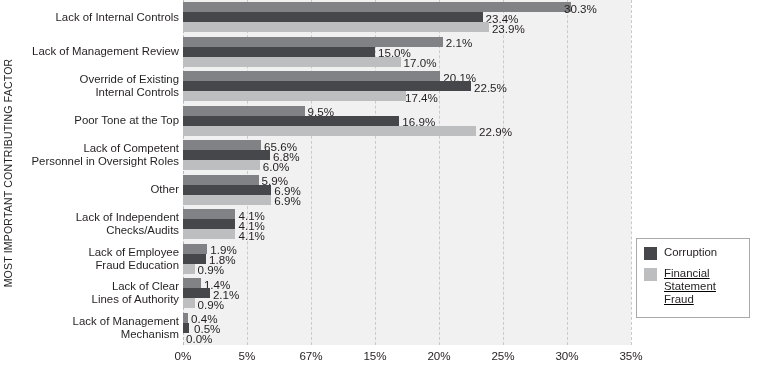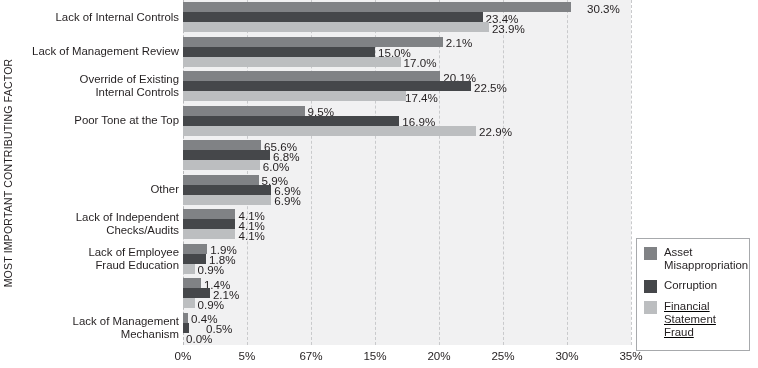--- a/index.html
+++ b/index.html
@@ -154,40 +154,44 @@
   <div id="y-axis-title">
     <span>MOST IMPORTANT CONTRIBUTING FACTOR</span>
   </div>
 
   <div id="category-axis">
       <div class="cat-label" style="top: 10.65px;">Lack of Internal Controls</div>
       <div class="cat-label" style="top: 45.15px;">Lack of Management Review</div>
       <div class="cat-label" style="top: 73.05px;">Override of Existing
 Internal Controls</div>
       <div class="cat-label" style="top: 114.15px;">Poor Tone at the Top</div>
+      <div class="cat-label" style="top: 142.05px;">Lack of Competent
+Personnel in Oversight Roles</div>
       <div class="cat-label" style="top: 183.15px;">Other</div>
       <div class="cat-label" style="top: 211.05px;">Lack of Independent
 Checks/Audits</div>
       <div class="cat-label" style="top: 245.55px;">Lack of Employee
 Fraud Education</div>
+      <div class="cat-label" style="top: 280.05px;">Lack of Clear
+Lines of Authority</div>
       <div class="cat-label" style="top: 314.55px;">Lack of Management
 Mechanism</div>
     </div>
 
   <div id="plot-area">
       <div class="gridline axis0" style="left: 0px;"></div>
       <div class="gridline" style="left: 64px;"></div>
       <div class="gridline" style="left: 128px;"></div>
       <div class="gridline" style="left: 192px;"></div>
       <div class="gridline" style="left: 256px;"></div>
       <div class="gridline" style="left: 320px;"></div>
       <div class="gridline" style="left: 384px;"></div>
       <div class="gridline" style="left: 448px;"></div>
       <div class="bar s0" title="Asset Misappropriation: 30.3%" style="left: 0px; top: 2.25px; width: 387.84px;"></div>
-      <div class="bar-value" style="left: 404px; top: 2.75px;">30.3%</div>
+      <div class="bar-value" style="left: 381px; top: 2.75px;">30.3%</div>
       <div class="bar s1" title="Corruption: 23.4%" style="left: 0px; top: 12.25px; width: 299.52px;"></div>
       <div class="bar-value" style="left: 302.52px; top: 12.75px;">23.4%</div>
       <div class="bar s2" title="Financial Statement Fraud: 23.9%" style="left: 0px; top: 22.25px; width: 305.92px;"></div>
       <div class="bar-value" style="left: 308.92px; top: 22.75px;">23.9%</div>
       <div class="bar s0" title="Asset Misappropriation: 20.3%" style="left: 0px; top: 36.75px; width: 259.84px;"></div>
       <div class="bar-value" style="left: 262.84px; top: 37.25px;">2.1%</div>
       <div class="bar s1" title="Corruption: 15.0%" style="left: 0px; top: 46.75px; width: 192px;"></div>
       <div class="bar-value" style="left: 195px; top: 47.25px;">15.0%</div>
       <div class="bar s2" title="Financial Statement Fraud: 17.0%" style="left: 0px; top: 56.75px; width: 217.6px;"></div>
       <div class="bar-value" style="left: 220.6px; top: 57.25px; text-align: right;">17.0%</div>
@@ -229,42 +233,37 @@
       <div class="bar-value" style="left: 14.52px; top: 264.25px;">0.9%</div>
       <div class="bar s0" title="Asset Misappropriation: 1.4%" style="left: 0px; top: 278.25px; width: 17.92px;"></div>
       <div class="bar-value" style="left: 20.92px; top: 278.75px;">1.4%</div>
       <div class="bar s1" title="Corruption: 2.1%" style="left: 0px; top: 288.25px; width: 26.88px;"></div>
       <div class="bar-value" style="left: 29.88px; top: 288.75px;">2.1%</div>
       <div class="bar s2" title="Financial Statement Fraud: 0.9%" style="left: 0px; top: 298.25px; width: 11.52px;"></div>
       <div class="bar-value" style="left: 14.52px; top: 298.75px;">0.9%</div>
       <div class="bar s0" title="Asset Misappropriation: 0.4%" style="left: 0px; top: 312.75px; width: 5.12px;"></div>
       <div class="bar-value" style="left: 8.12px; top: 313.25px;">0.4%</div>
       <div class="bar s1" title="Corruption: 0.5%" style="left: 0px; top: 322.75px; width: 6.4px;"></div>
-      <div class="bar-value" style="left: 23px; top: 323.25px; text-align: center;">0.5%</div>
+      <div class="bar-value" style="left: 11px; top: 323.25px; text-align: center;">0.5%</div>
       <div class="bar-value" style="left: 3px; top: 333.25px;">0.0%</div>
     </div>
 
   <div id="x-axis">
       <div class="xtick" style="left: 0px;">0%</div>
       <div class="xtick" style="left: 64px;">5%</div>
       <div class="xtick" style="left: 128px;">67%</div>
       <div class="xtick" style="left: 192px;">15%</div>
       <div class="xtick" style="left: 256px;">20%</div>
       <div class="xtick" style="left: 320px;">25%</div>
       <div class="xtick" style="left: 384px;">30%</div>
       <div class="xtick" style="left: 448px; text-align: center;">35%</div>
     </div>
 
   <div id="legend">
       <div class="legend-row">
-        <div class="legend-swatch s0"></div>
-        <div class="legend-label">Asset
-Misappropriation</div>
-      </div>
-      <div class="legend-row">
         <div class="legend-swatch s1"></div>
         <div class="legend-label">Corruption</div>
       </div>
       <div class="legend-row">
         <div class="legend-swatch s2"></div>
         <div class="legend-label">Financial
 Statement Fraud</div>
       </div>
     </div>
 

